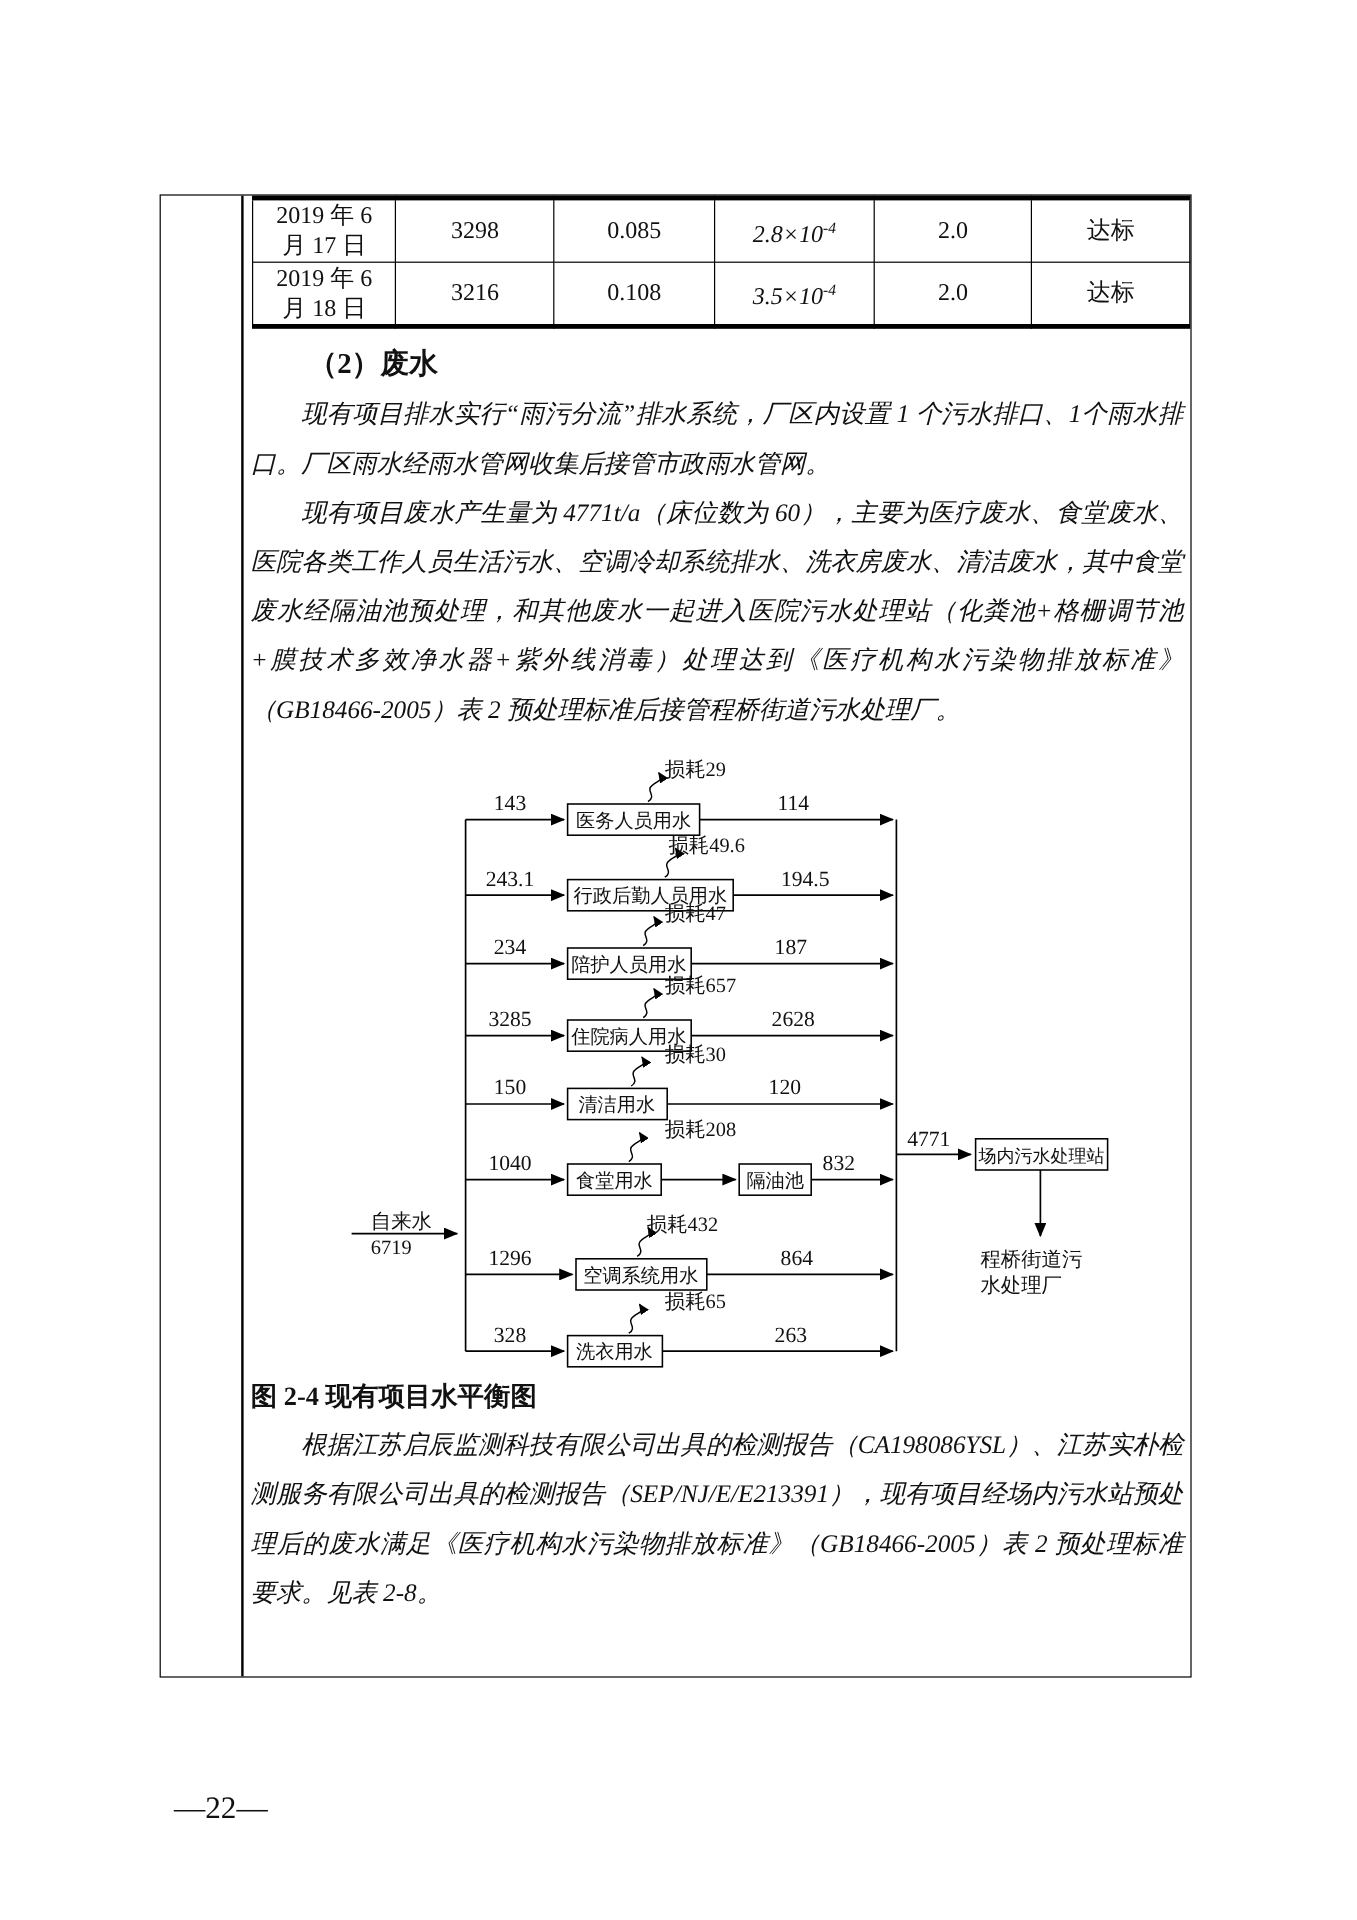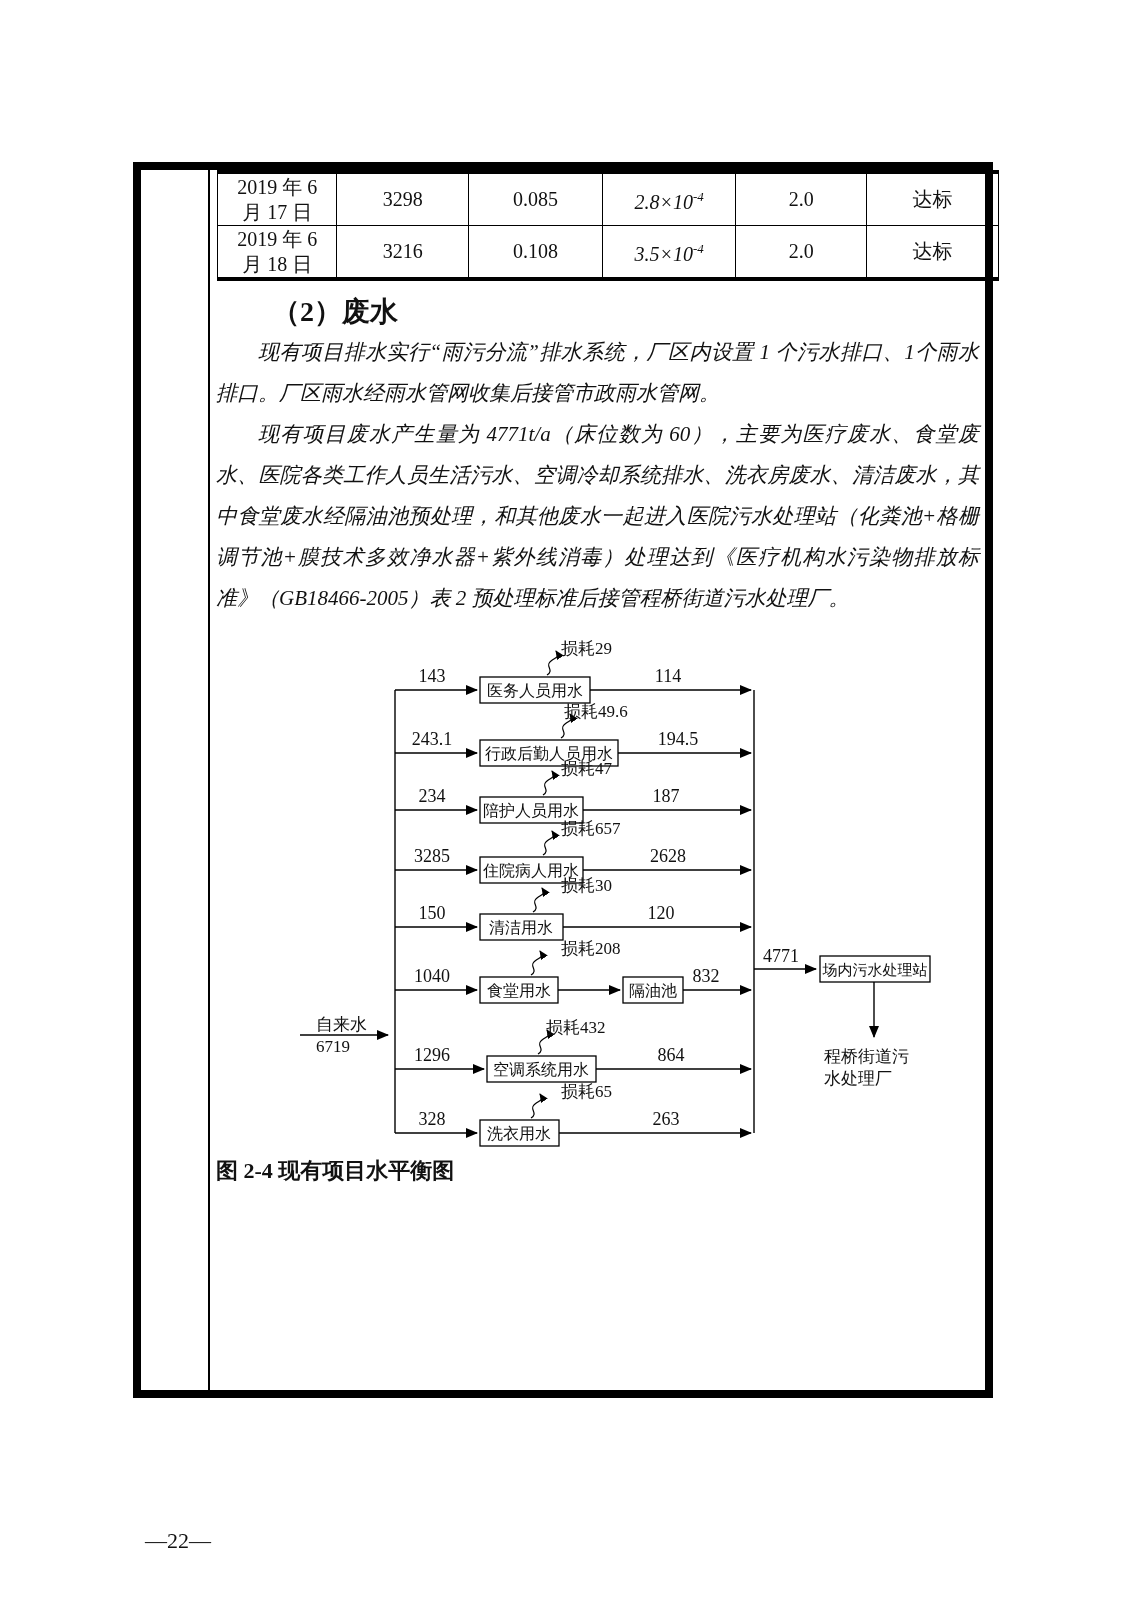--- a/index.html
+++ b/index.html
@@ -1,47 +1,47 @@
 <!DOCTYPE html>
 <html><head>
 <meta charset="utf-8">
 <style>
   html,body{margin:0;padding:0;background:#fff;}
   .page{position:relative;width:1131px;height:1600px;background:#fff;
         font-family:"Liberation Serif","DejaVu Serif",serif;color:#111;overflow:hidden;}
   .doc-table{position:absolute;left:133px;top:162px;width:860px;height:1236px;
-             border:8px solid #000000;box-sizing:border-box;}
+             border:1px solid #000000;box-sizing:border-box;}
   .side-col{position:absolute;left:0;top:0;bottom:0;width:67px;border-right:2px solid #000;}
   .content{position:absolute;left:69px;right:0;top:0;bottom:0;padding:0 6px;box-sizing:border-box;}
   
   table.meas{border-collapse:collapse;width:782px;margin-left:1px;
              border-top:4px solid #000;border-bottom:4px solid #000;}
   table.meas td{border:1px solid #000;text-align:center;vertical-align:middle;
                 font-size:20px;height:51px;line-height:25px;padding:0 2px;}
   td.datecell{width:118px;}
   td.c1{width:131px;} td.c2{width:133px;} td.c3{width:131px;font-style:italic;} td.c4{width:131px;} td.c5{width:132px;}
   sup{font-size:13px;}
   
   .txt{font-size:21px;line-height:41px;text-align:justify;margin:0;text-indent:2em;font-style:italic;}
-  .heading{font-weight:bold;font-size:28px;margin:10px 0 0 0;line-height:41px;text-indent:2em;}
+  .heading{font-weight:bold;font-size:24px;margin:10px 0 0 0;line-height:41px;text-indent:2em;}
   .bold-line{font-weight:bold;}
   .caption{font-weight:bold;font-size:22px;line-height:40px;margin:2px 0 0 0;}
   
   .diagram{position:relative;width:792px;height:528px;margin-top:2px;}
   svg{display:block;}
   .fl{stroke:#000;stroke-width:1.4;fill:none;}
   .trunk{stroke:#000;stroke-width:1.4;fill:none;}
   .box{fill:none;stroke:#000;stroke-width:1.3;}
   .sq{stroke:#000;stroke-width:1.2;fill:none;}
   .boxt{font-size:16px;text-anchor:middle;fill:#111;}
   .num{font-size:18px;text-anchor:middle;fill:#111;}
   .loss{font-size:17px;fill:#111;}
   .lbl{font-size:17px;fill:#111;}
   .st{font-size:15px;text-anchor:middle;fill:#111;}
-  .page-num{position:absolute;left:145px;top:1492px;font-size:22px;margin-top:36px;}
+  .page-num{position:absolute;left:145px;top:1492px;font-size:26px;}
 </style>
 </head>
 <body>
 
 <div class="page">
   <div class="doc-table">
     <div class="side-col"></div>
     <div class="content">
 
       <table class="meas">
@@ -192,18 +192,19 @@
             <rect class="box" x="604" y="335" width="110" height="26"></rect>
             <text class="st" x="659" y="354">场内污水处理站</text>
             <line class="fl" x1="658" y1="361" x2="658" y2="416" marker-end="url(#ah)"></line>
             <text class="lbl" x="608" y="441">程桥街道污</text>
             <text class="lbl" x="608" y="463">水处理厂</text>
           </g>
         </svg>
       </div>
 
       <p class="caption">图 2-4 现有项目水平衡图</p>
+      <p class="txt">根据江苏启辰监测科技有限公司出具的检测报告（CA198086YSL）、江苏实朴检测服务有限公司出具的检测报告（SEP/NJ/E/E213391），现有项目经场内污水站预处理后的废水满足《医疗机构水污染物排放标准》（GB18466-2005）表 2 预处理标准要求。见表 2-8。</p>
 
     </div>
   </div>
 
   <div class="page-num">—22—</div>
 </div>
 
 </body></html>

